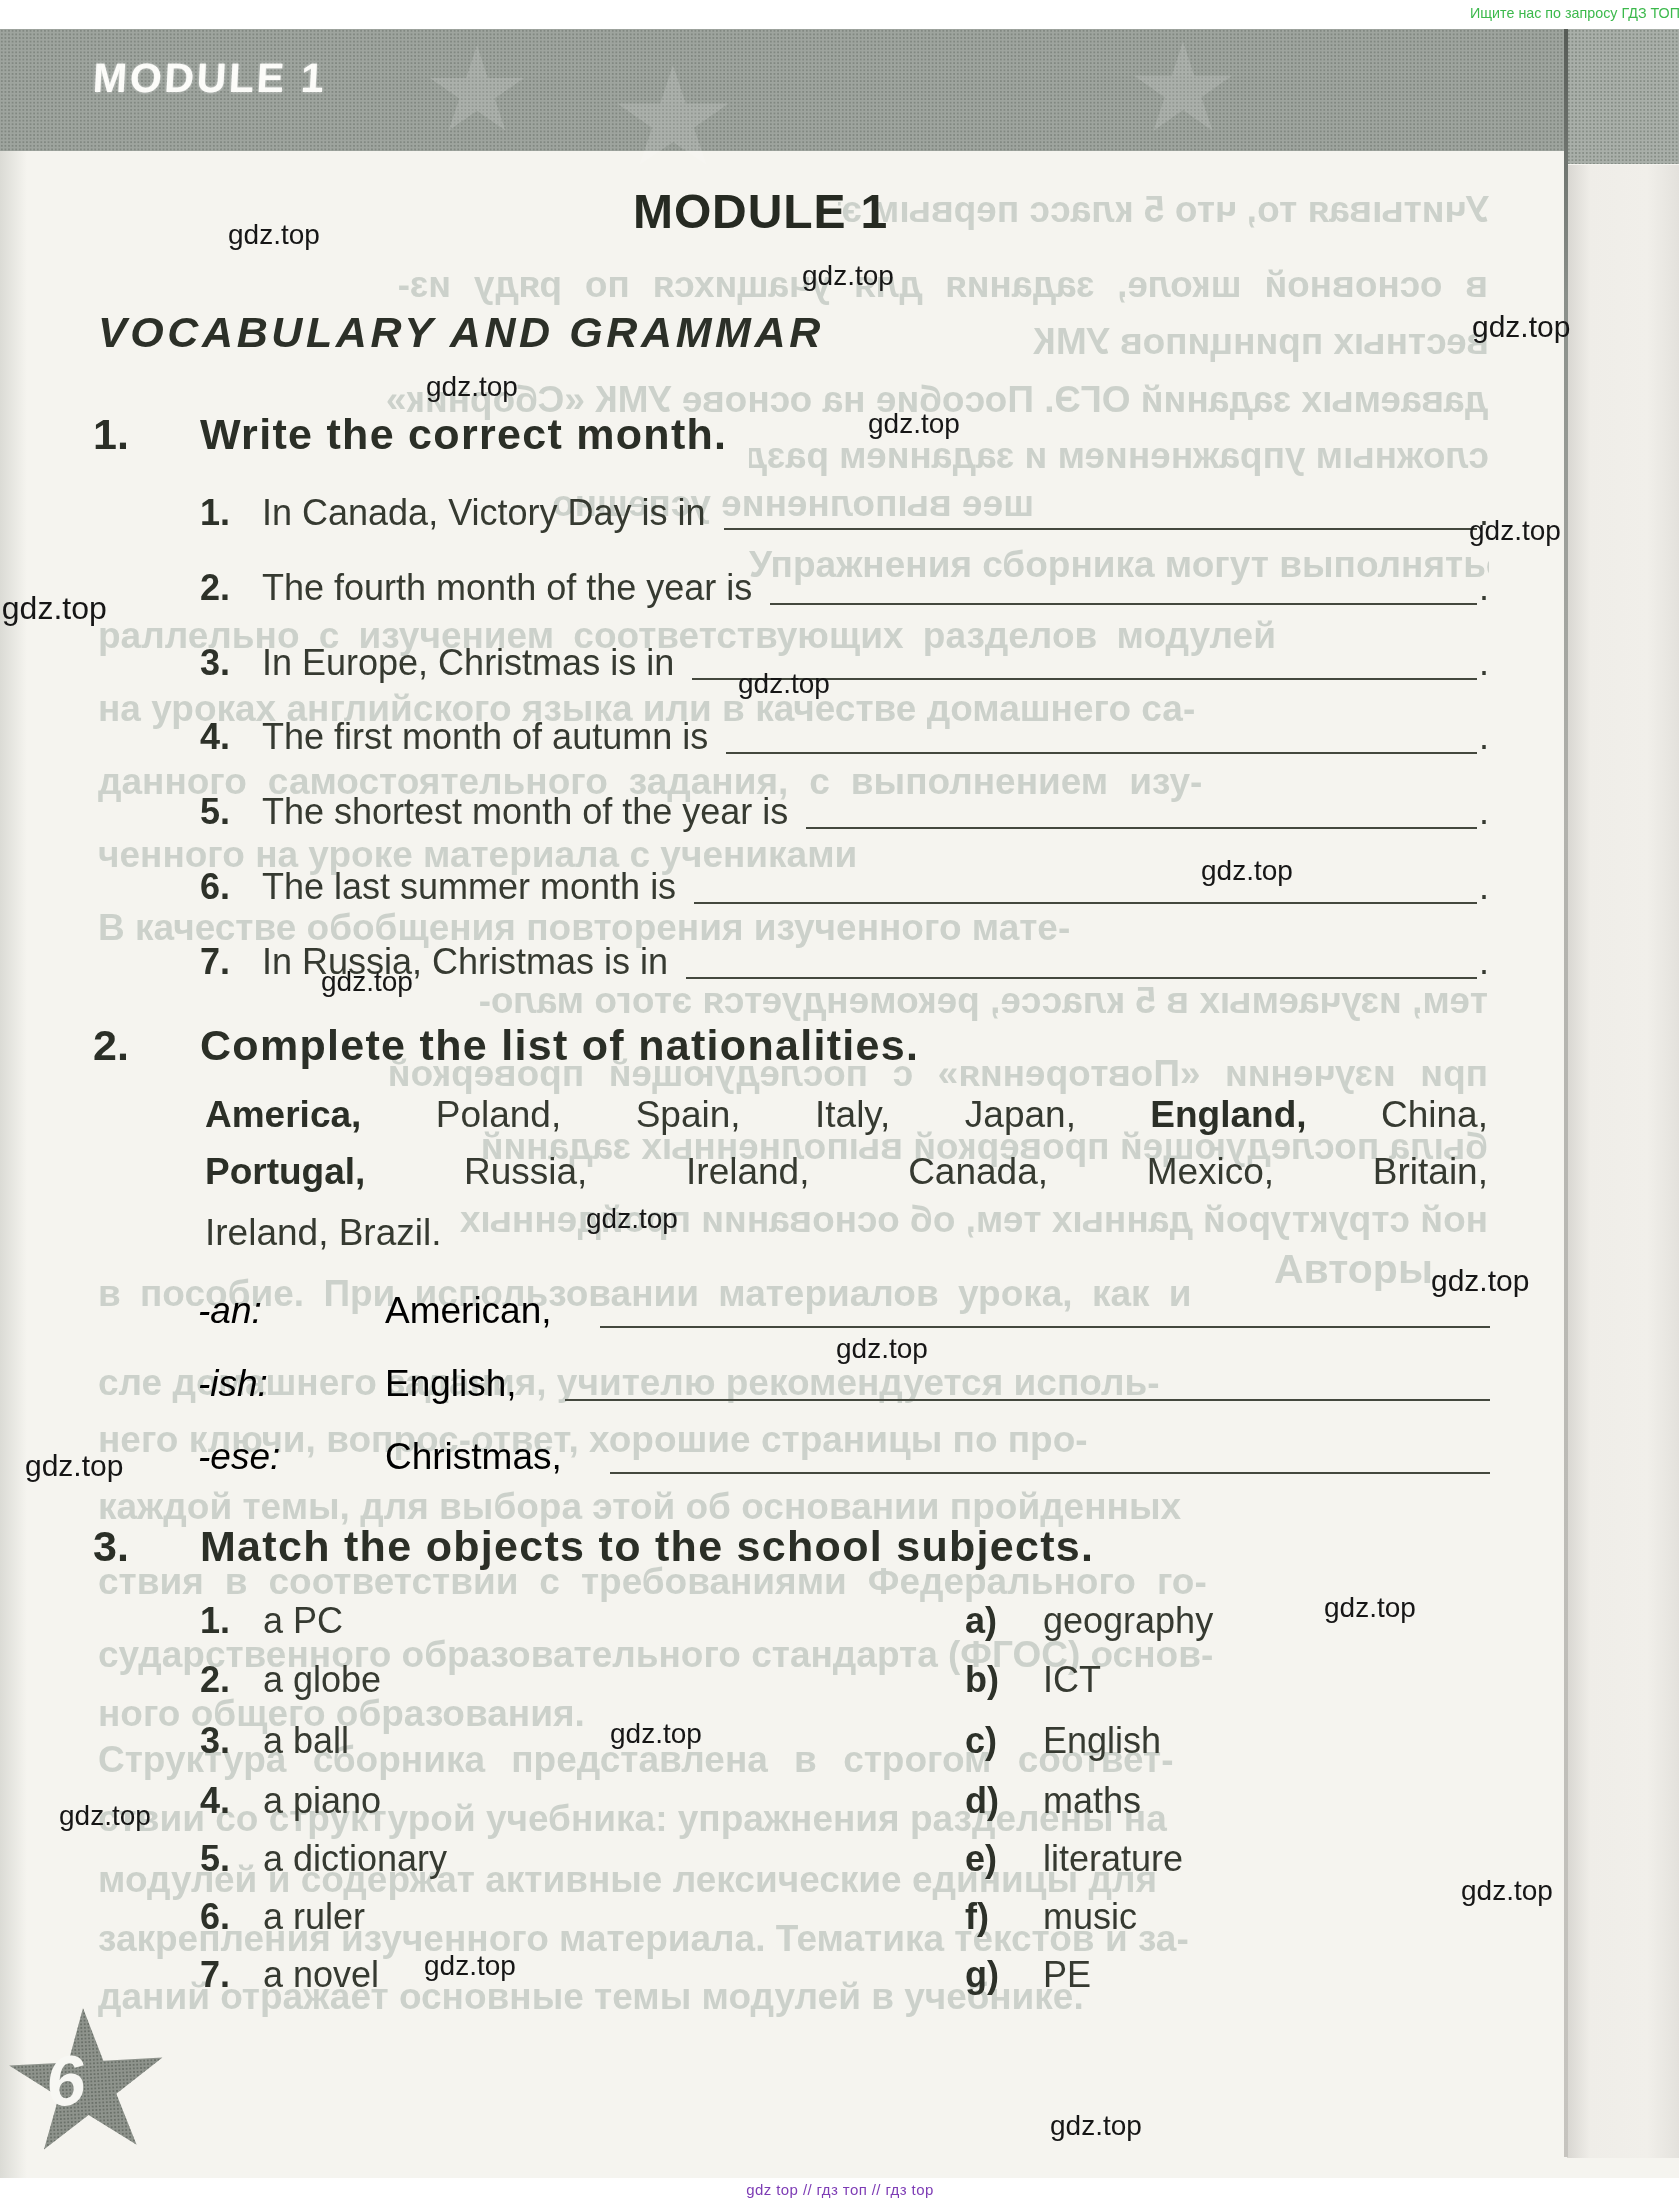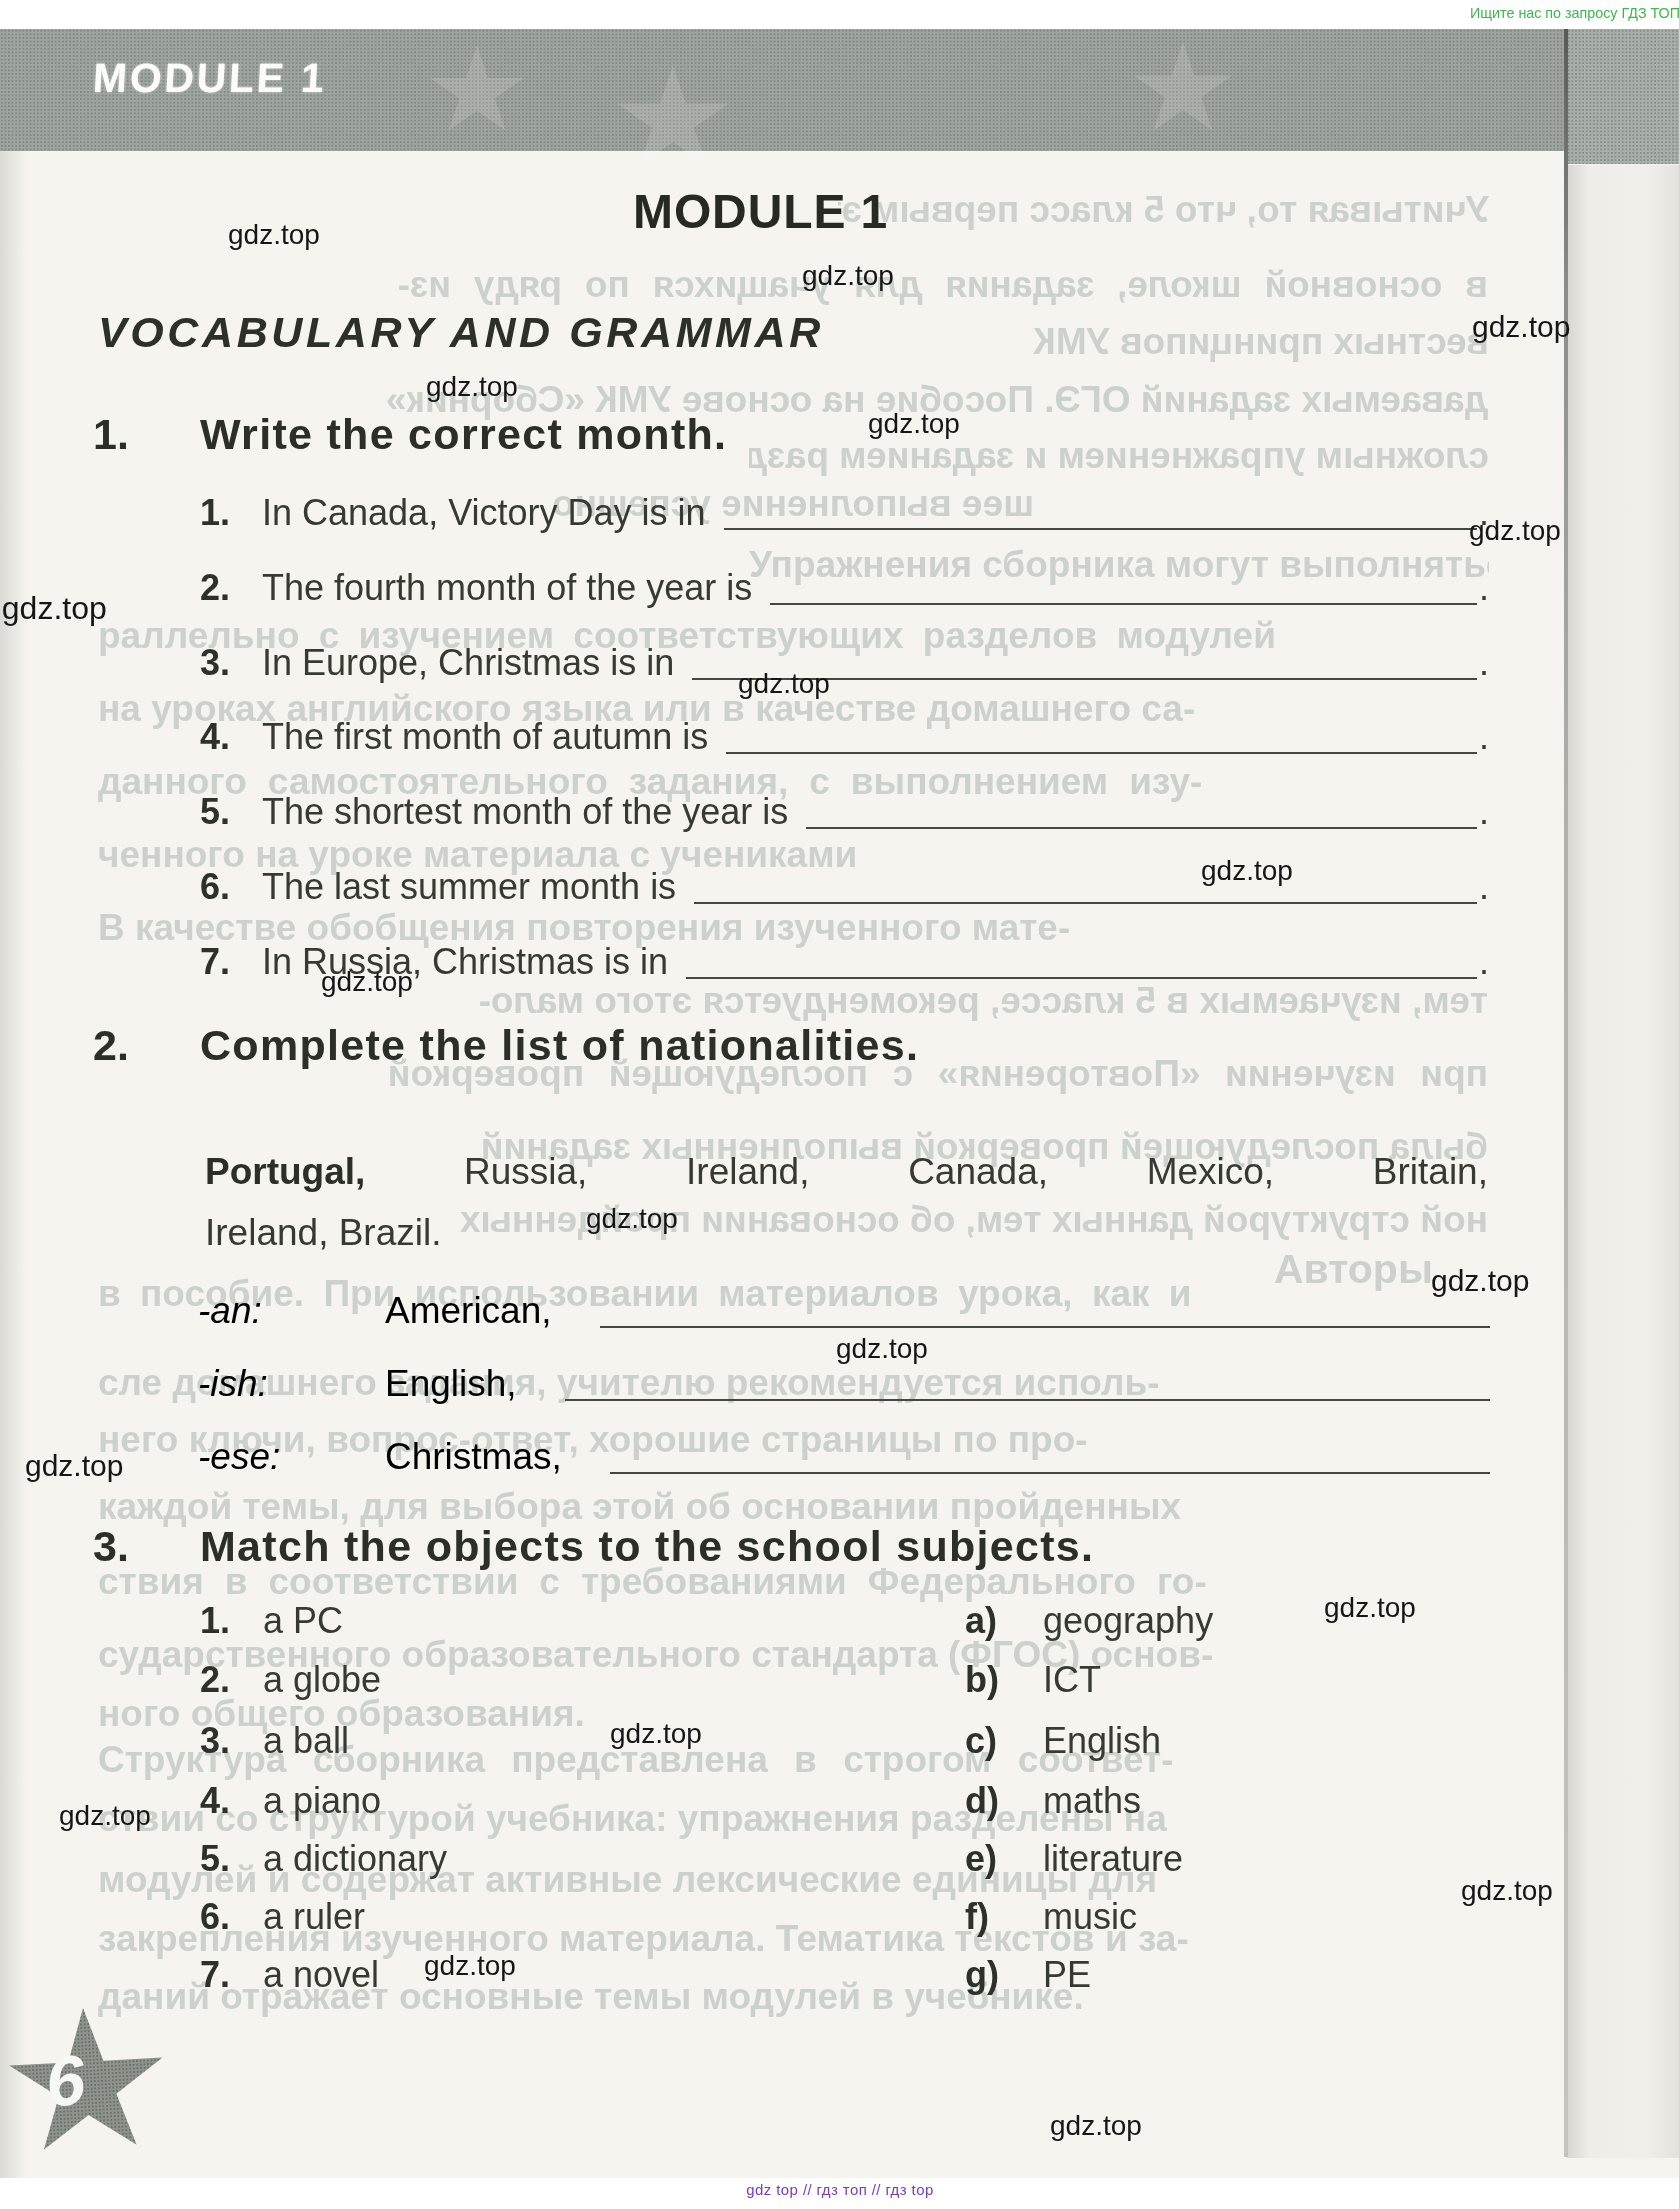--- a/index.html
+++ b/index.html
@@ -166,20 +166,29 @@
   <div class="row" style="top:941px;">
     <span class="num">7.</span>
     <span class="txt">In Russia, Christmas is in</span>
     <span class="blank"></span>
     <span class="dot">.</span>
   </div>
 
   <span class="abs ex-head-num" style="left:93px;top:1021px;">2.</span>
   <span class="abs ex-head-title" style="left:200px;top:1021px;">Complete the list of nationalities.</span>
 
+  <div class="wordline" style="top:1094px;">
+    <span class="b">America,</span>
+    <span>Poland,</span>
+    <span>Spain,</span>
+    <span>Italy,</span>
+    <span>Japan,</span>
+    <span class="b">England,</span>
+    <span>China,</span>
+  </div>
   <div class="wordline" style="top:1151px;">
     <span class="b">Portugal,</span>
     <span>Russia,</span>
     <span>Ireland,</span>
     <span>Canada,</span>
     <span>Mexico,</span>
     <span>Britain,</span>
   </div>
   <span class="abs" style="left:205px;top:1212px;font-size:37px;color:#363a31;">Ireland, Brazil.</span>
 

